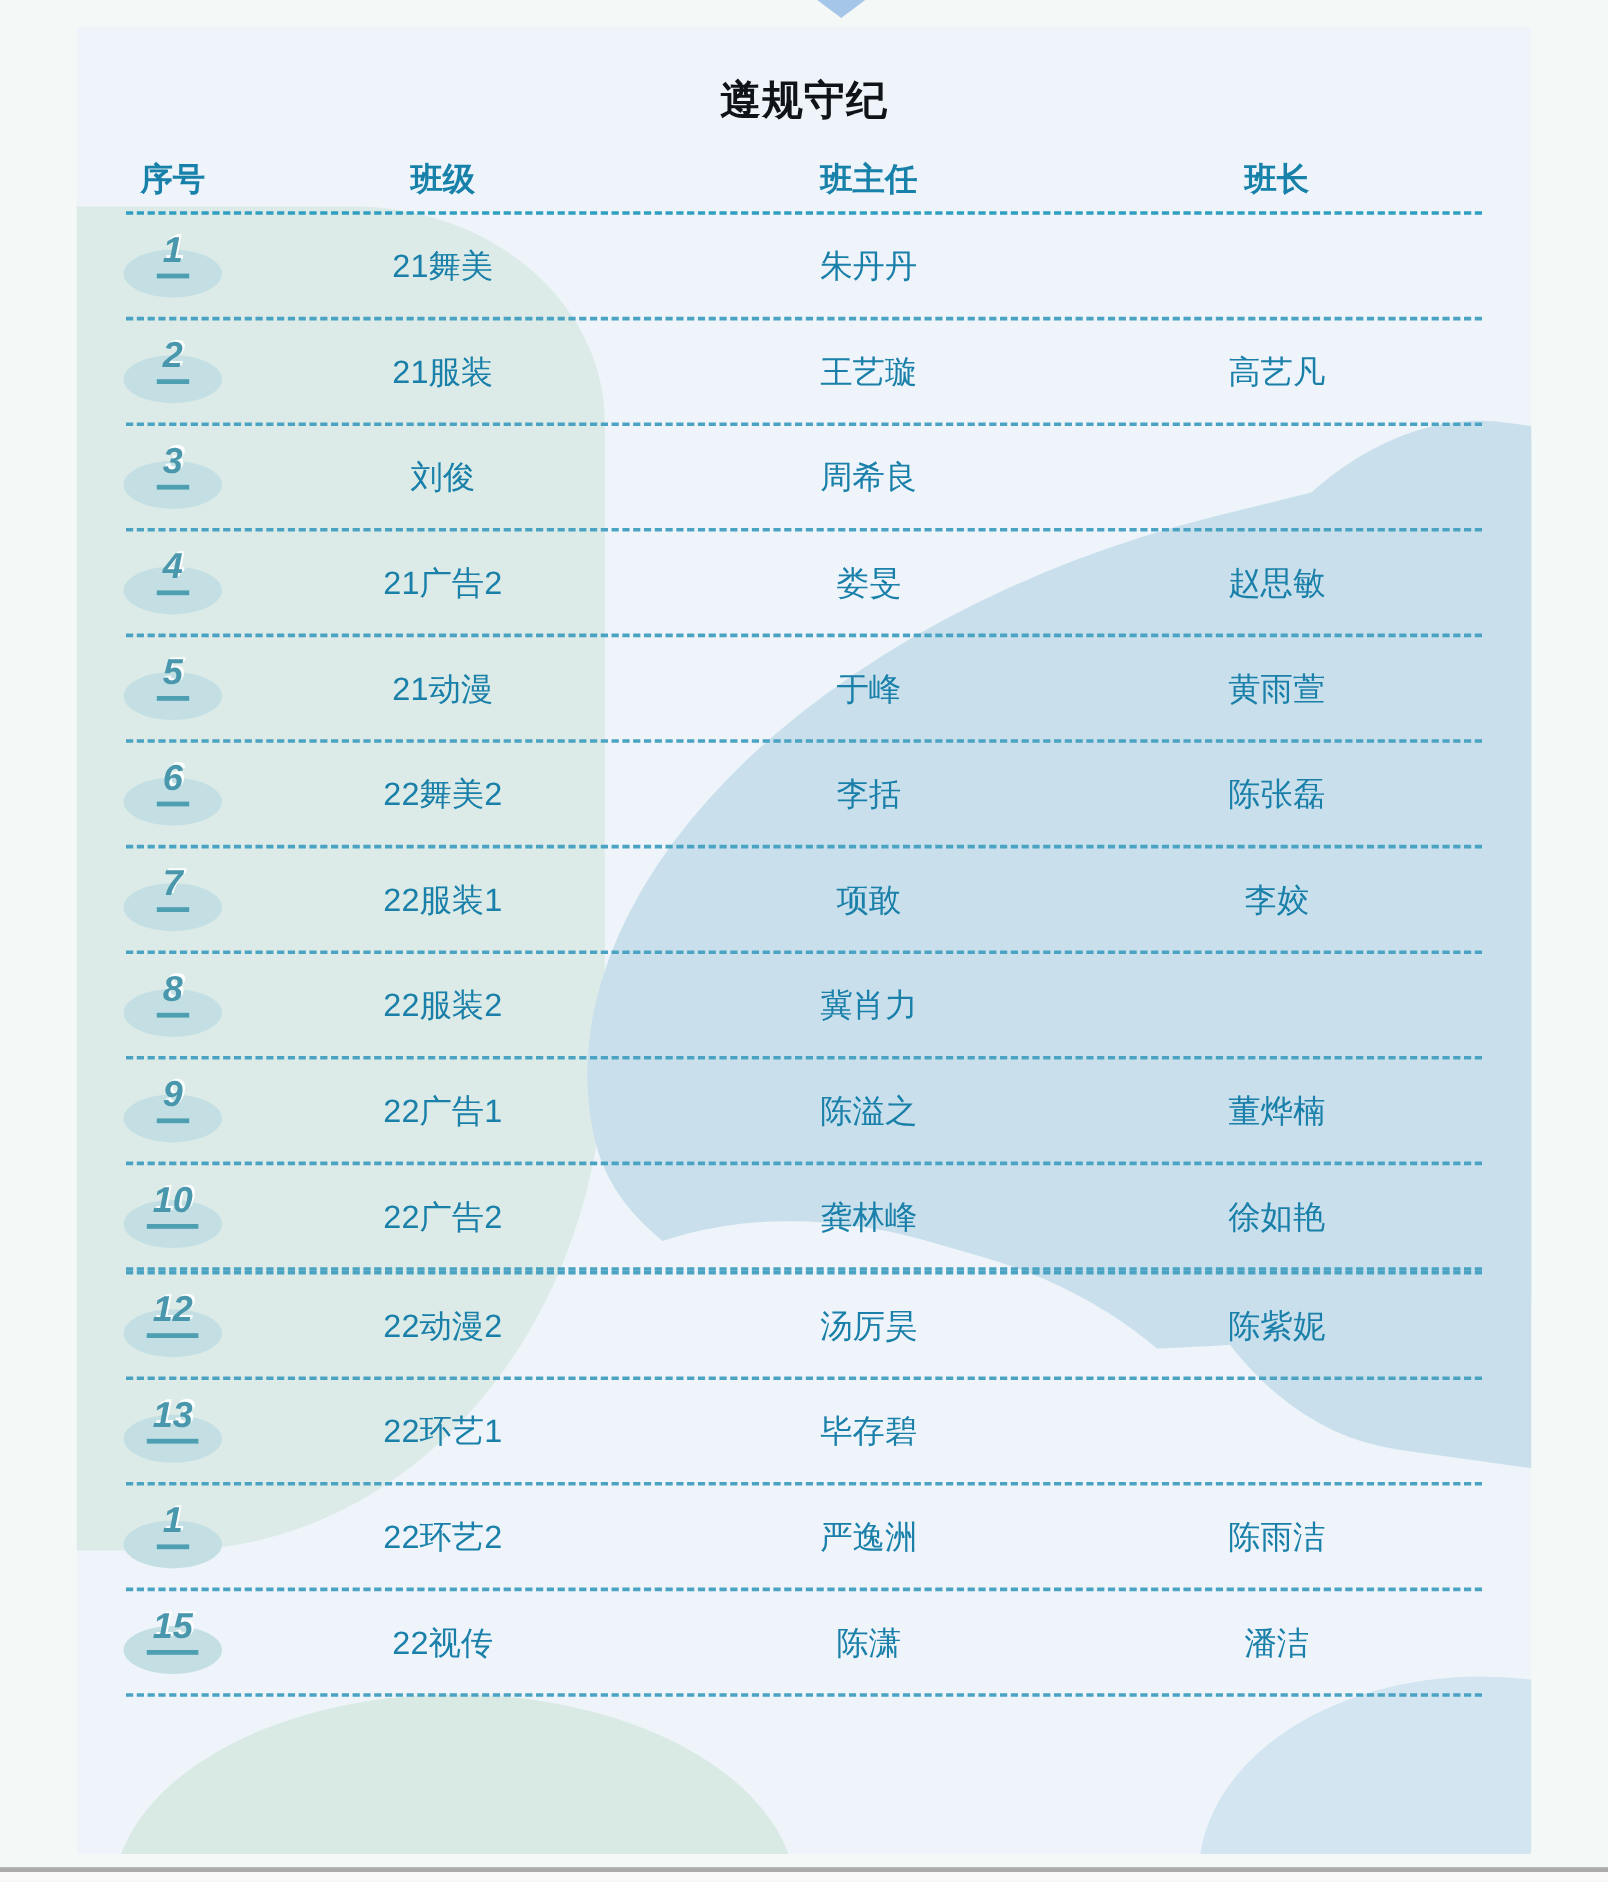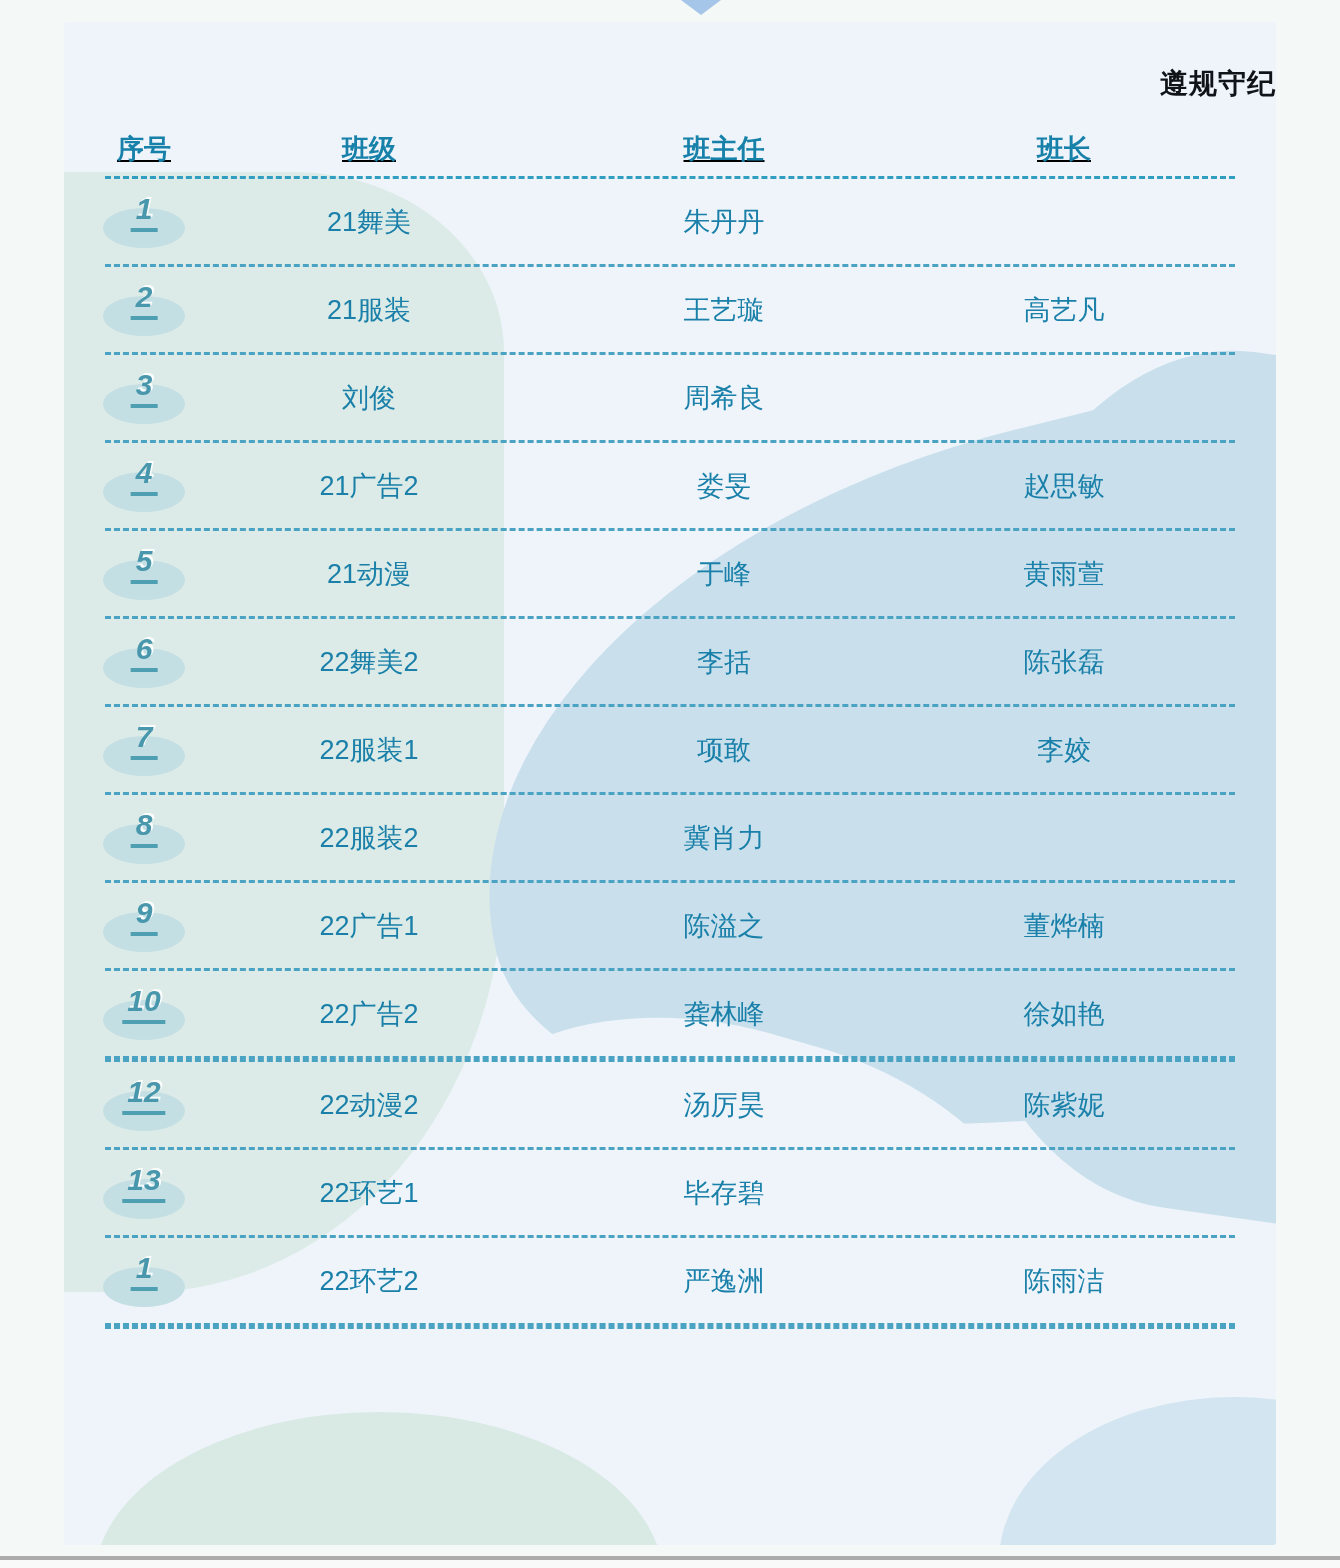--- a/index.html
+++ b/index.html
@@ -39,28 +39,28 @@
     border-radius:50% 50% 42% 58%;transform:rotate(16deg);
   }
   .blob-green-bottom{
     left:30px;top:1390px;width:570px;height:340px;background:#d9e9e4;border-radius:50%;
   }
   .blob-blue-bottomright{
     left:935px;top:1375px;width:470px;height:330px;background:#d2e5f0;border-radius:50%;
   }
   .content{position:relative;z-index:2;}
   .title{
-    text-align:right;padding-top:44px;height:36px;line-height:36px;
-    font-size:28px;font-weight:bold;color:#101418;letter-spacing:1px;
+    text-align:center;padding-top:44px;height:36px;line-height:36px;
+    font-size:34px;font-weight:bold;color:#101418;letter-spacing:1px;
   }
   .grid-row{
     display:grid;grid-template-columns:120px 330px 380px 300px;
     padding-left:20px;align-items:center;text-align:center;
   }
-  .header-row{height:54px;margin-top:20px;text-decoration:underline;}
+  .header-row{height:54px;margin-top:20px;}
   .header-row .hcell{font-size:27px;font-weight:bold;color:#1881aa;}
   .sep{border-bottom:3px dashed #4aa3c2;margin:0 41px;height:0;}
   .sep-strong{border-bottom-color:#2f9ec0;}
   .data-row{height:85px;font-size:27px;color:#1a80a9;}
   
   .badge{position:relative;width:86px;height:52px;margin:0 auto;}
   .badge .ellipse{
     position:absolute;left:2px;top:12px;width:82px;height:40px;
     background:#c3dfe4;border-radius:50%;
   }
@@ -260,20 +260,31 @@
         <span class="ellipse"></span>
         <span class="num">1</span>
       </div>
     </div>
     <div>22环艺2</div>
     <div>严逸洲</div>
     <div>陈雨洁</div>
   </div>
   <div class="sep"></div>
 
+  <div class="grid-row data-row">
+    <div>
+      <div class="badge">
+        <span class="ellipse"></span>
+        <span class="num">15</span>
+      </div>
+    </div>
+    <div>22视传</div>
+    <div>陈潇</div>
+    <div>潘洁</div>
+  </div>
   <div class="sep"></div>
 </div>
   </div>
 </div>
 
 <div class="bottom-strip"></div>
 <div class="bottom-border"></div>
 <div class="bottom-under"></div>
 
 </body></html>

